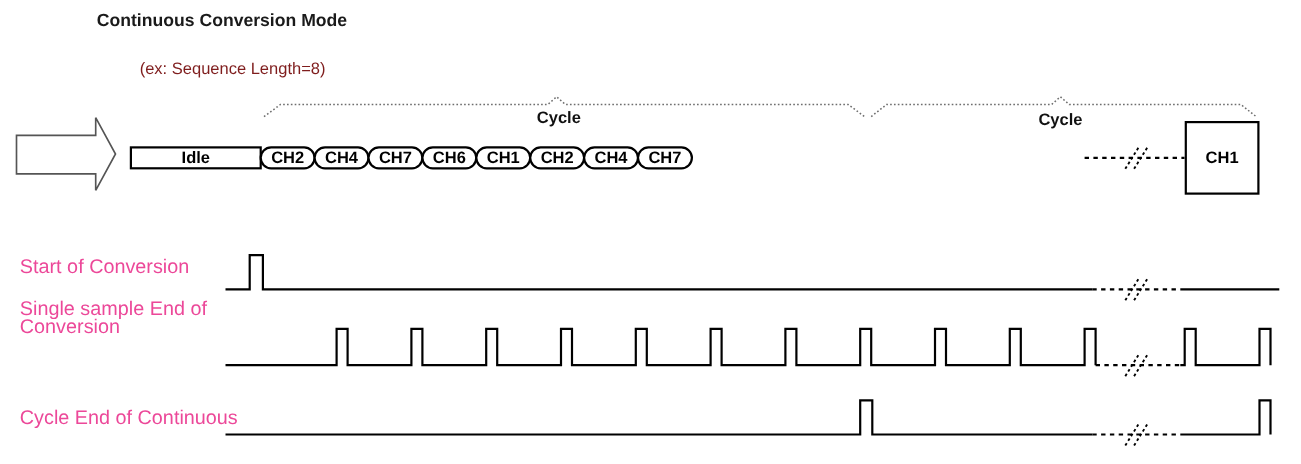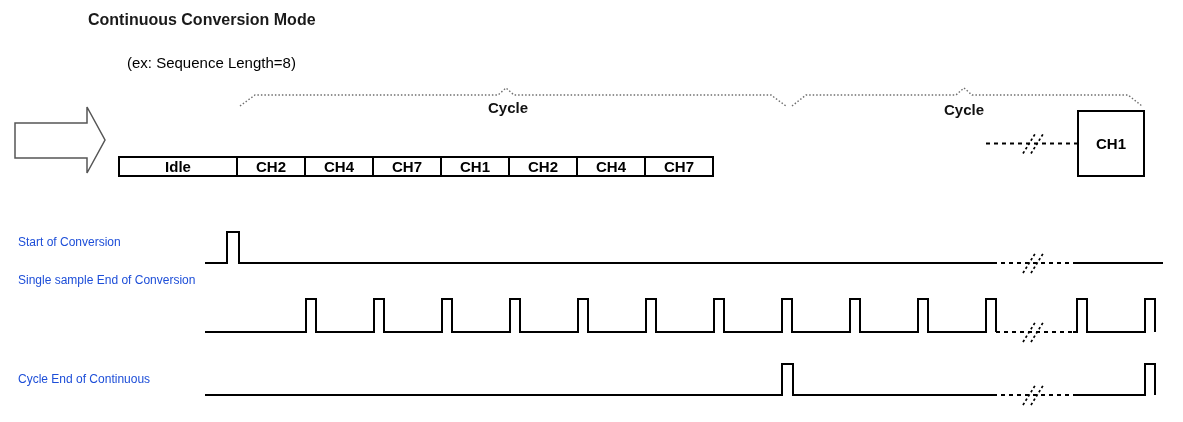--- a/index.html
+++ b/index.html
@@ -2,34 +2,34 @@
 <html><head>
 <meta charset="utf-8">
 <style>
   html,body{margin:0;padding:0;background:#fff;}
   .canvas{
     position:relative;width:1183px;height:422px;background:#ffffff;
     font-family:"Liberation Sans", sans-serif;color:#1a1a1a;overflow:hidden;
   }
   .abs{position:absolute;}
   .title{left:88px;top:11px;font-size:16px;font-weight:bold;color:#1a1a1a;}
-  .subtitle{left:127px;top:54px;font-size:15px;color:#000000;}
+  .subtitle{left:127px;top:54px;font-size:15px;color:#7f1d1d;}
   .cycle-label{font-size:15px;font-weight:bold;transform:translateX(-50%);color:#111;margin-top:40px;}
   .cycle-label.c1{left:508px;top:59px;}
   .cycle-label.c2{left:964px;top:61px;}
-  .seq-row{left:118px;top:110px;height:67px;display:flex;align-items:flex-end;}
+  .seq-row{left:118px;top:110px;height:67px;display:flex;align-items:center;}
   .sbox{
     box-sizing:border-box;border:2px solid #000;background:#fff;
     display:flex;align-items:center;justify-content:center;
     font-size:15px;font-weight:bold;color:#000;
   }
   .sbox.idle{width:120px;}
-  .sbox.ch{width:70px;margin-left:-2px;}
+  .sbox.ch{width:51px;margin-left:-2px;border-radius:32px;}
   .sbox.solo{position:absolute;left:1077px;top:110px;width:68px;height:67px;}
-  .sig-label{font-size:12px;line-height:17px;color:#1d4ed8;}
+  .sig-label{font-size:18px;line-height:17px;color:#ec4899;}
   .sig-label.soc{left:18px;top:234px;}
   .sig-label.sseoc{left:18px;top:272px;width:196px;}
   .sig-label.ceoc{left:18px;top:371px;}
   svg{position:absolute;left:0;top:0;}
   .wave{stroke:#000;stroke-width:2;fill:none;}
   .wave-dash{stroke:#000;stroke-width:2;fill:none;stroke-dasharray:4 4;}
   .brace{stroke:#6e6e6e;stroke-width:1.4;fill:none;stroke-dasharray:1.5 2;}
   .breaks{stroke:#000;stroke-width:1.7;fill:none;stroke-dasharray:2.5 2.5;}
   .arrow{fill:#ffffff;stroke:#555;stroke-width:1.5;stroke-linejoin:miter;}
 </style>
@@ -64,20 +64,21 @@
         <path class="breaks" d="M1023,342 L1036,321 M1031,342 L1044,321"></path>
         <path class="breaks" d="M1023,405 L1036,384 M1031,405 L1044,384"></path>
       </g>
   </svg>
 
   <div class="abs seq-row" id="seq-row">
     <div class="sbox idle">Idle</div>
   <div class="sbox ch">CH2</div>
       <div class="sbox ch">CH4</div>
       <div class="sbox ch">CH7</div>
+      <div class="sbox ch">CH6</div>
       <div class="sbox ch">CH1</div>
       <div class="sbox ch">CH2</div>
       <div class="sbox ch">CH4</div>
       <div class="sbox ch">CH7</div>
     </div>
   <div class="sbox solo">CH1</div>
 
   <div class="abs sig-label soc">Start of Conversion</div>
   <div class="abs sig-label sseoc">Single sample End of Conversion</div>
   <div class="abs sig-label ceoc">Cycle End of Continuous</div>

